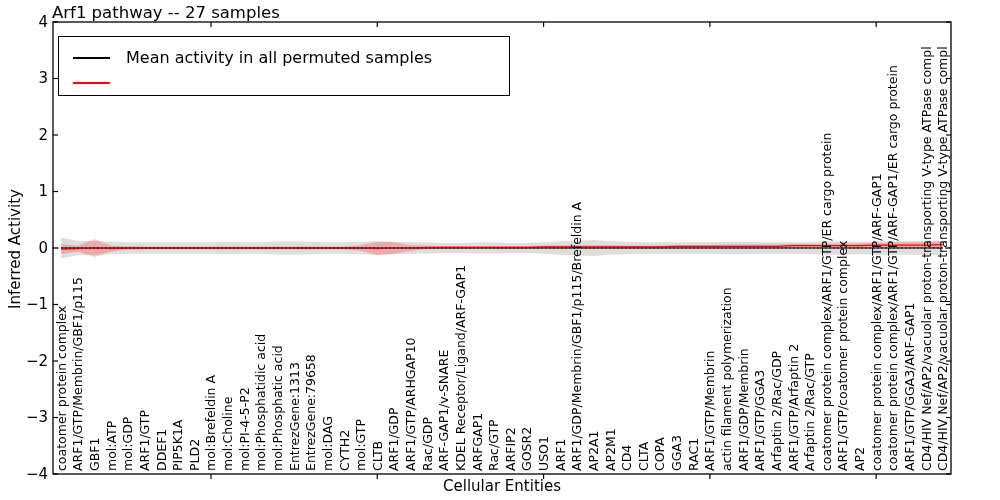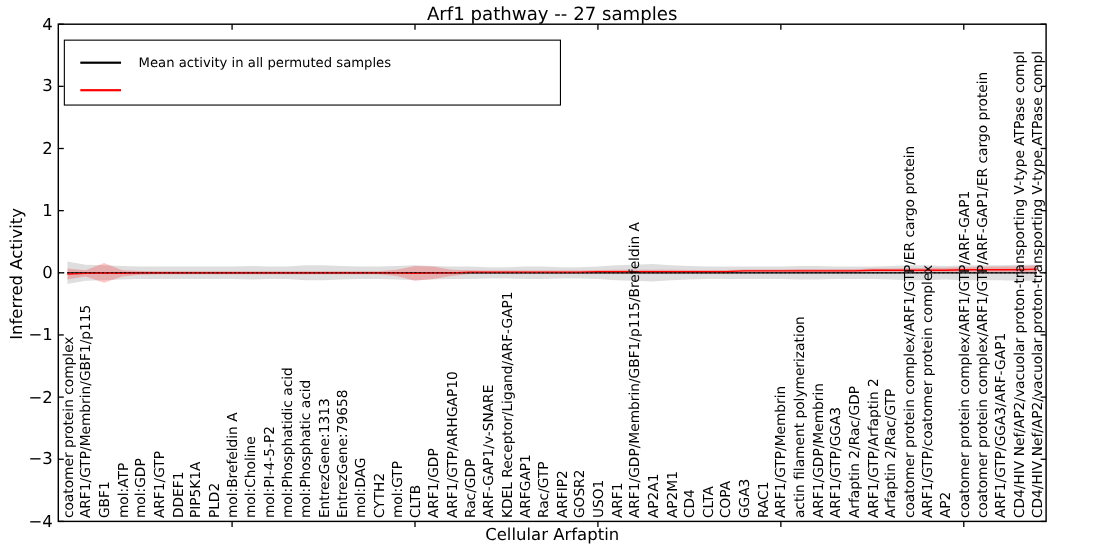--- a/index.html
+++ b/index.html
@@ -1,31 +1,31 @@
 <!DOCTYPE html>
 <html><head>
 <meta charset="utf-8">
 <style>
   html,body{margin:0;padding:0;background:#fff;}
   #figure{position:relative;width:1000px;height:500px;background:#ffffff;overflow:hidden;
           font-family:"DejaVu Sans",sans-serif;color:#000;}
   #plot{position:absolute;left:0;top:0;}
-  .title{position:absolute;left:52px;top:3px;width:900px;text-align:center;font-size:16.5px;}
+  .title{position:absolute;left:52px;top:3px;width:900px;text-align:left;font-size:16.5px;}
   .xaxis-label{position:absolute;left:52px;top:477px;width:900px;text-align:center;font-size:15px;}
   .yaxis-label{position:absolute;left:-55px;top:240px;width:140px;text-align:center;
                font-size:15px;transform:rotate(-90deg);}
   .xtick{position:absolute;top:471px;transform:rotate(-90deg);transform-origin:0 0;
          white-space:nowrap;font-size:12.5px;line-height:17px;}
   .ytick{position:absolute;left:16px;width:32px;text-align:right;font-size:15px;line-height:19px;}
   .legend{position:absolute;left:58px;top:36px;width:452px;height:60px;border:1.5px solid #000;
           background:#fff;box-sizing:border-box;display:flex;flex-direction:column;
           justify-content:space-around;padding:4px 0 4px 14px;}
   .legend-row{display:flex;align-items:center;}
   .legend-line{display:inline-block;width:37px;height:2px;margin-right:16px;flex:0 0 auto;}
-  .legend-text{font-size:12px;white-space:nowrap;}
+  .legend-text{font-size:16px;white-space:nowrap;}
 </style>
 </head>
 <body>
 
 <div id="figure">
   <svg id="plot" width="1000" height="500">
       <path d="M61.3,237.8L77.9,240.7L94.6,241.2L111.2,241.8L127.8,242.3L144.5,242.3L161.1,242.3L177.7,242.3L194.4,242.3L211.0,242.3L227.6,241.8L244.2,242.3L260.9,242.3L277.5,241.2L294.1,241.2L310.8,241.8L327.4,242.3L344.0,242.3L360.6,241.8L377.3,241.2L393.9,241.8L410.5,242.3L427.2,242.3L443.8,242.9L460.4,242.9L477.1,242.3L493.7,242.3L510.3,242.9L526.9,242.9L543.6,242.3L560.2,241.2L576.8,240.7L593.5,240.1L610.1,241.2L626.7,241.8L643.4,242.3L660.0,242.3L676.6,242.3L693.2,242.3L709.9,242.3L726.5,241.8L743.1,241.8L759.8,242.3L776.4,242.3L793.0,242.3L809.6,241.8L826.3,241.2L842.9,241.2L859.5,241.8L876.2,241.2L892.8,241.2L909.4,241.2L926.1,240.7L942.7,240.7L942.7,255.3L926.1,255.3L909.4,254.8L892.8,254.8L876.2,254.8L859.5,254.2L842.9,254.8L826.3,254.8L809.6,254.2L793.0,253.7L776.4,253.7L759.8,253.7L743.1,254.2L726.5,254.2L709.9,253.7L693.2,253.7L676.6,253.7L660.0,253.7L643.4,253.7L626.7,254.2L610.1,254.8L593.5,255.9L576.8,255.3L560.2,254.8L543.6,253.7L526.9,253.1L510.3,253.1L493.7,253.7L477.1,253.7L460.4,253.1L443.8,253.1L427.2,253.7L410.5,253.7L393.9,254.2L377.3,254.8L360.6,254.2L344.0,253.7L327.4,253.7L310.8,254.2L294.1,254.8L277.5,254.8L260.9,253.7L244.2,253.7L227.6,254.2L211.0,253.7L194.4,253.7L177.7,253.7L161.1,253.7L144.5,253.7L127.8,253.7L111.2,254.2L94.6,254.8L77.9,255.3L61.3,258.2Z" fill="rgba(0,0,0,0.13)" stroke="none"></path>
       <path d="M61.3,244.0L77.9,245.7L94.6,239.0L111.2,245.7L127.8,246.3L144.5,246.6L161.1,246.6L177.7,246.6L194.4,246.6L211.0,246.6L227.6,246.6L244.2,246.6L260.9,246.6L277.5,246.6L294.1,246.6L310.8,246.6L327.4,246.6L344.0,246.6L360.6,245.2L377.3,241.8L393.9,242.3L410.5,245.2L427.2,245.7L443.8,246.0L460.4,246.0L477.1,246.0L493.7,246.0L510.3,246.0L526.9,246.0L543.6,245.5L560.2,245.2L576.8,245.2L593.5,245.2L610.1,245.2L626.7,245.5L643.4,245.5L660.0,245.5L676.6,244.9L693.2,244.9L709.9,244.9L726.5,244.6L743.1,244.6L759.8,244.6L776.4,244.6L793.0,244.0L809.6,244.0L826.3,243.8L842.9,243.5L859.5,243.5L876.2,242.9L892.8,242.6L909.4,242.3L926.1,242.3L942.7,241.2L942.7,248.0L926.1,248.0L909.4,248.0L892.8,247.7L876.2,247.4L859.5,248.0L842.9,248.0L826.3,247.7L809.6,247.4L793.0,247.4L776.4,248.0L759.8,248.0L743.1,248.0L726.5,248.0L709.9,247.7L693.2,247.7L676.6,247.7L660.0,248.3L643.4,248.3L626.7,248.3L610.1,248.6L593.5,248.6L576.8,248.6L560.2,248.6L543.6,248.3L526.9,248.8L510.3,248.8L493.7,248.8L477.1,248.8L460.4,248.8L443.8,248.8L427.2,249.1L410.5,250.8L393.9,253.7L377.3,255.3L360.6,250.8L344.0,249.4L327.4,249.4L310.8,249.4L294.1,249.4L277.5,249.4L260.9,249.4L244.2,249.4L227.6,249.4L211.0,249.4L194.4,249.4L177.7,249.4L161.1,249.4L144.5,249.4L127.8,249.7L111.2,251.4L94.6,257.0L77.9,251.4L61.3,254.2Z" fill="rgba(255,0,0,0.22)" stroke="none"></path>
       <path d="M61.3,248.0L77.9,248.0L94.6,248.0L111.2,248.0L127.8,248.0L144.5,248.0L161.1,248.0L177.7,248.0L194.4,248.0L211.0,248.0L227.6,248.0L244.2,248.0L260.9,248.0L277.5,248.0L294.1,248.0L310.8,248.0L327.4,248.0L344.0,248.0L360.6,248.0L377.3,248.0L393.9,248.0L410.5,248.0L427.2,248.0L443.8,248.0L460.4,248.0L477.1,248.0L493.7,248.0L510.3,248.0L526.9,248.0L543.6,248.0L560.2,248.0L576.8,248.0L593.5,248.0L610.1,248.0L626.7,248.0L643.4,248.0L660.0,248.0L676.6,248.0L693.2,248.0L709.9,248.0L726.5,248.0L743.1,248.0L759.8,248.0L776.4,248.0L793.0,248.0L809.6,248.0L826.3,248.0L842.9,248.0L859.5,248.0L876.2,248.0L892.8,248.0L909.4,248.0L926.1,248.0L942.7,248.0" fill="none" stroke="#000000" stroke-width="1.2"></path>
       <path d="M61.3,249.1L77.9,248.6L94.6,248.0L111.2,248.6L127.8,248.0L144.5,248.0L161.1,248.0L177.7,248.0L194.4,248.0L211.0,248.0L227.6,248.0L244.2,248.0L260.9,248.0L277.5,248.0L294.1,248.0L310.8,248.0L327.4,248.0L344.0,248.0L360.6,248.0L377.3,248.6L393.9,248.0L410.5,248.0L427.2,247.4L443.8,247.4L460.4,247.4L477.1,247.4L493.7,247.4L510.3,247.4L526.9,247.4L543.6,246.9L560.2,246.9L576.8,246.9L593.5,246.9L610.1,246.9L626.7,246.9L643.4,246.9L660.0,246.9L676.6,246.3L693.2,246.3L709.9,246.3L726.5,246.3L743.1,246.3L759.8,246.3L776.4,246.3L793.0,245.7L809.6,245.7L826.3,245.7L842.9,245.7L859.5,245.7L876.2,245.2L892.8,245.2L909.4,245.2L926.1,245.2L942.7,244.6" fill="none" stroke="#ff0000" stroke-width="1.2"></path>
@@ -56,21 +56,21 @@
       <line x1="543.5740740740741" x2="543.5740740740741" y1="22" y2="27" stroke="#000" stroke-width="1.2"></line>
       <line x1="543.5740740740741" x2="543.5740740740741" y1="474" y2="479" stroke="#000" stroke-width="1.2"></line>
       <line x1="709.8703703703703" x2="709.8703703703703" y1="22" y2="27" stroke="#000" stroke-width="1.2"></line>
       <line x1="709.8703703703703" x2="709.8703703703703" y1="474" y2="479" stroke="#000" stroke-width="1.2"></line>
       <line x1="876.1666666666666" x2="876.1666666666666" y1="22" y2="27" stroke="#000" stroke-width="1.2"></line>
       <line x1="876.1666666666666" x2="876.1666666666666" y1="474" y2="479" stroke="#000" stroke-width="1.2"></line>
     </svg>
 
   <div class="title">Arf1 pathway -- 27 samples</div>
   <div class="yaxis-label">Inferred Activity</div>
-  <div class="xaxis-label">Cellular Arfaptin</div>
+  <div class="xaxis-label">Cellular Entities</div>
 
   <div class="legend">
     <div class="legend-row">
       <span class="legend-line" id="lg0" style="background: rgb(0, 0, 0);"></span>
       <span class="legend-text">Mean activity in all permuted samples</span>
     </div>
     <div class="legend-row">
       <span class="legend-line" id="lg1" style="background: rgb(255, 0, 0);"></span>
     </div>
   </div>

